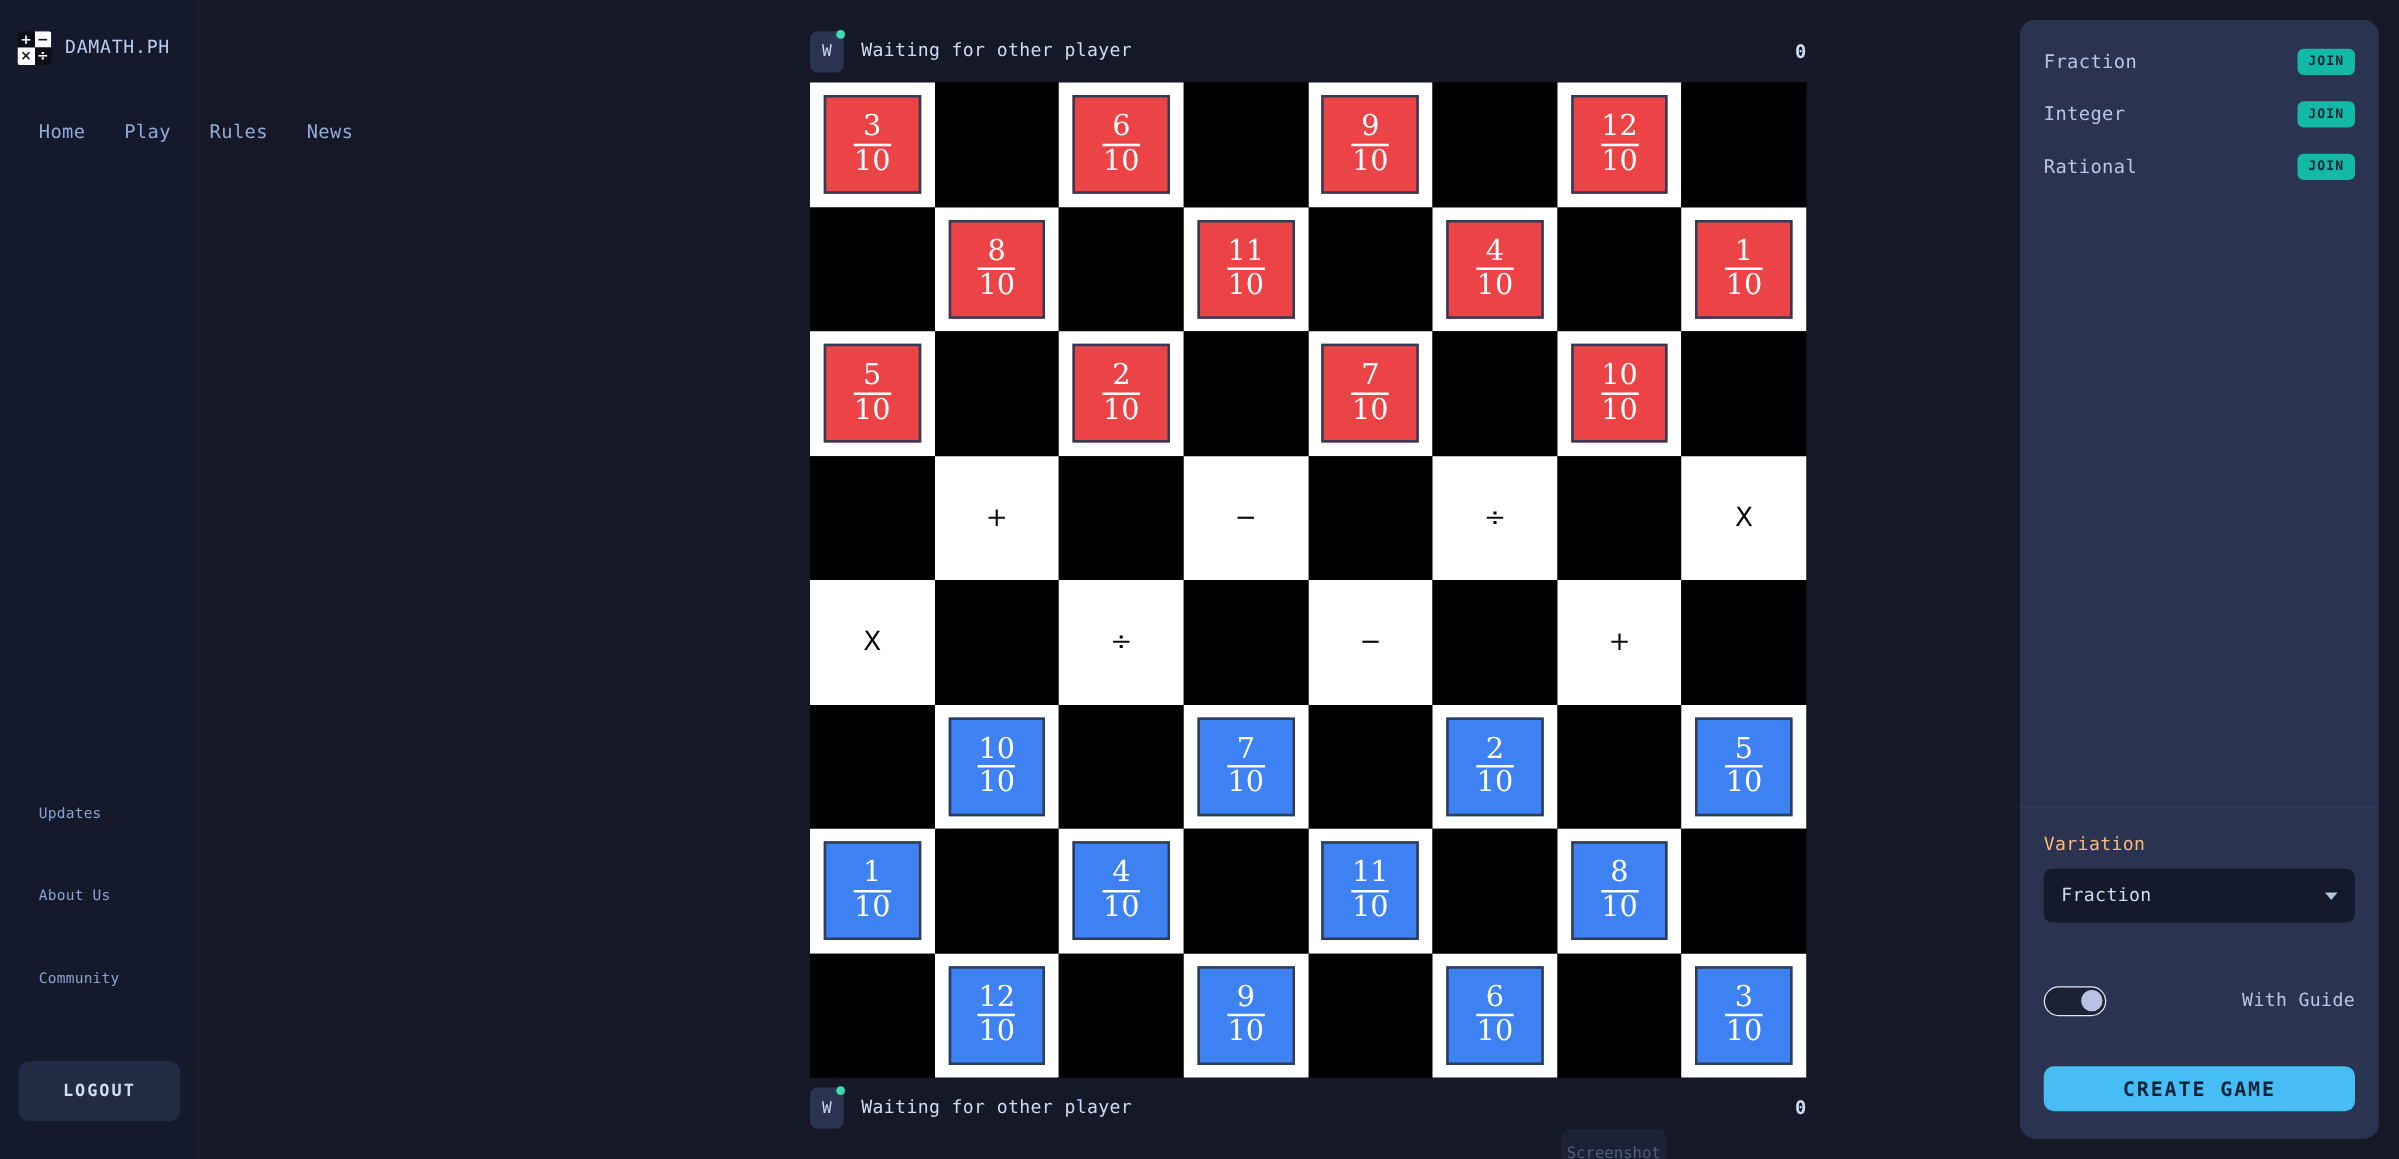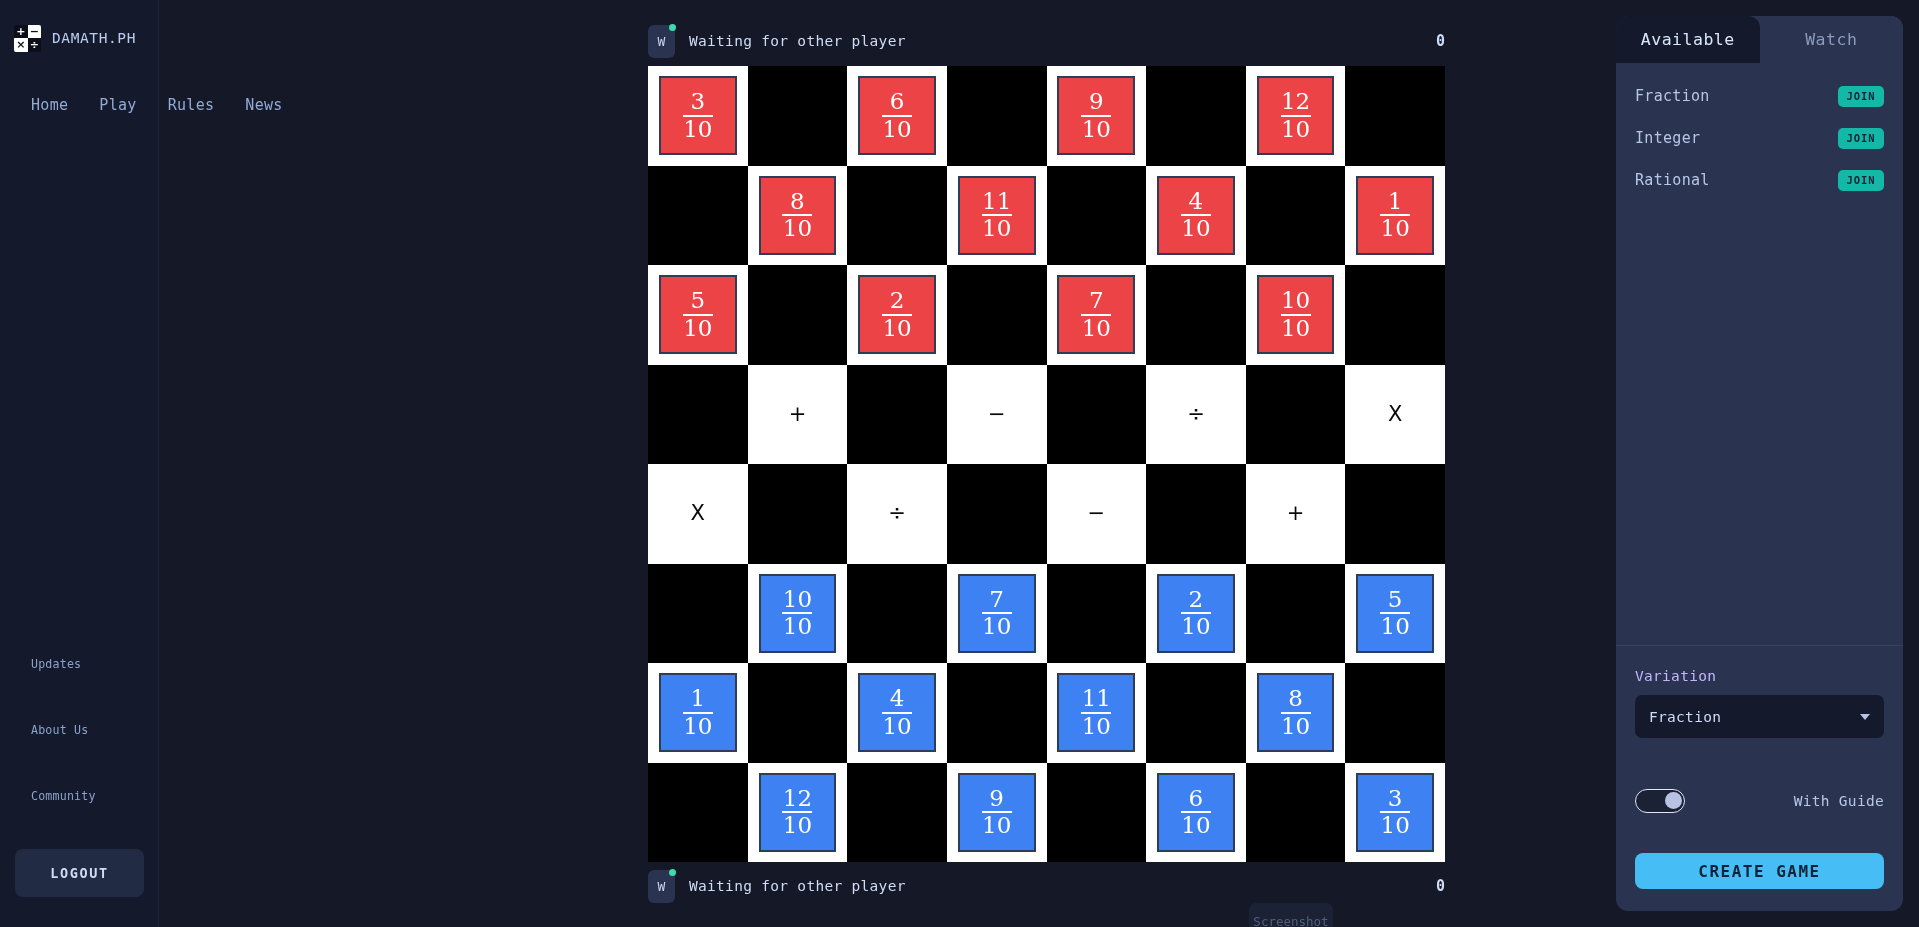--- a/index.html
+++ b/index.html
@@ -38,21 +38,21 @@
   .nav-link {
     color: #93aad6; font-size: 15px; padding: 10px 0 10px 31px;
     text-decoration: none; cursor: pointer; letter-spacing: 0.3px;
   }
   #nav-footer { margin-top: auto; display: flex; flex-direction: column; padding-bottom: 20px; gap: 32px; }
   .nav-small {
     color: #8ba2cc; font-size: 11.6px; padding: 10px 0 10px 31px;
     text-decoration:none; cursor:pointer; letter-spacing: 0.2px;
   }
   #logout-btn {
-    margin: 4px 0 10px 15px; width: 129px; height: 48px;
+    margin: 18px 0 10px 15px; width: 129px; height: 48px;
     background: #222b44; border: none; border-radius: 8px;
     color: #cfdcf5; font-size: 13.5px; letter-spacing: 1.6px;
     font-family: inherit; cursor: pointer; font-weight: 600;
   }
 
   
   #game-area {
     position: absolute; left: 159px; top: 0;
     width: 1455px; height: 927px;
   }
@@ -141,21 +141,21 @@
   .join-btn {
     background: #14b8a6; color: #10243a;
     border: none; border-radius: 5px;
     width: 46px; height: 21px; font-size: 10.5px; font-weight: bold;
     letter-spacing: 0.9px; cursor: pointer; font-family: inherit;
   }
   #panel-controls {
     flex: 0 0 auto; border-top: 1px solid #36415f;
     padding: 22px 19px 22px 19px;
   }
-  #variation-label { color: #c4b5fd; font-size: 14.5px; margin-bottom: 11px; letter-spacing: 0.3px; }
+  #variation-label { color: #fdba74; font-size: 14.5px; margin-bottom: 11px; letter-spacing: 0.3px; }
   #variation-select {
     width: 100%; height: 43px; background: #141a2b;
     border: none; border-radius: 7px; cursor: pointer;
     display: flex; align-items: center; padding: 0 14px; position: relative;
   }
   #variation-value { color: #cfdcf5; font-size: 14.5px; letter-spacing: 0.3px; }
   #caret {
     position: absolute; right: 14px; top: 50%; transform: translateY(-50%);
     width: 0; height: 0; border-left: 5px solid transparent;
     border-right: 5px solid transparent; border-top: 6px solid #b4c4e2;
@@ -503,24 +503,20 @@
       <span class="online-dot"></span>
     </div>
     <span class="status-text">Waiting for other player</span>
     <span class="score">0</span>
   </div>
 
   <div id="screenshot-chip">Screenshot</div>
 </main>
 
 <section id="right-panel">
-  <div id="tabs">
-    <button class="tab active">Available</button>
-    <button class="tab">Watch</button>
-  </div>
 
   <div id="game-list">
     <div class="game-row">
       <span class="game-name">Fraction</span>
       <button class="join-btn">JOIN</button>
     </div>
     <div class="game-row">
       <span class="game-name">Integer</span>
       <button class="join-btn">JOIN</button>
     </div>

